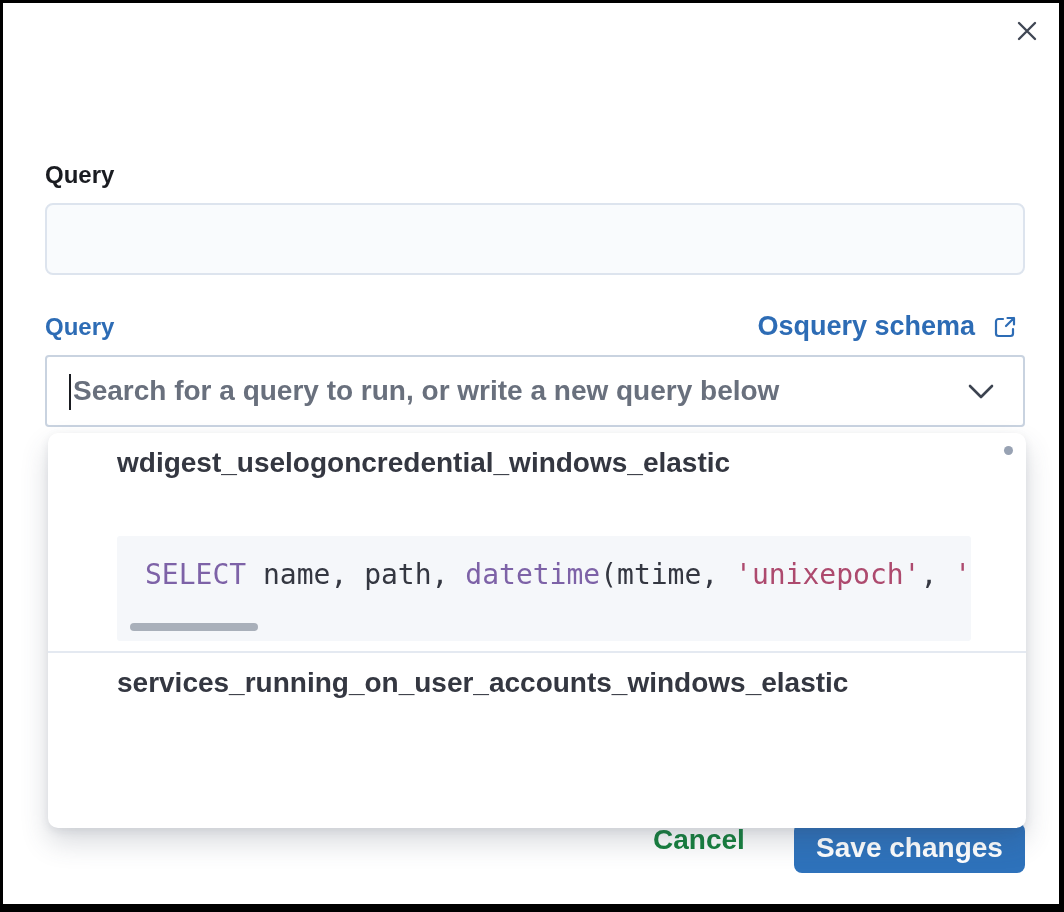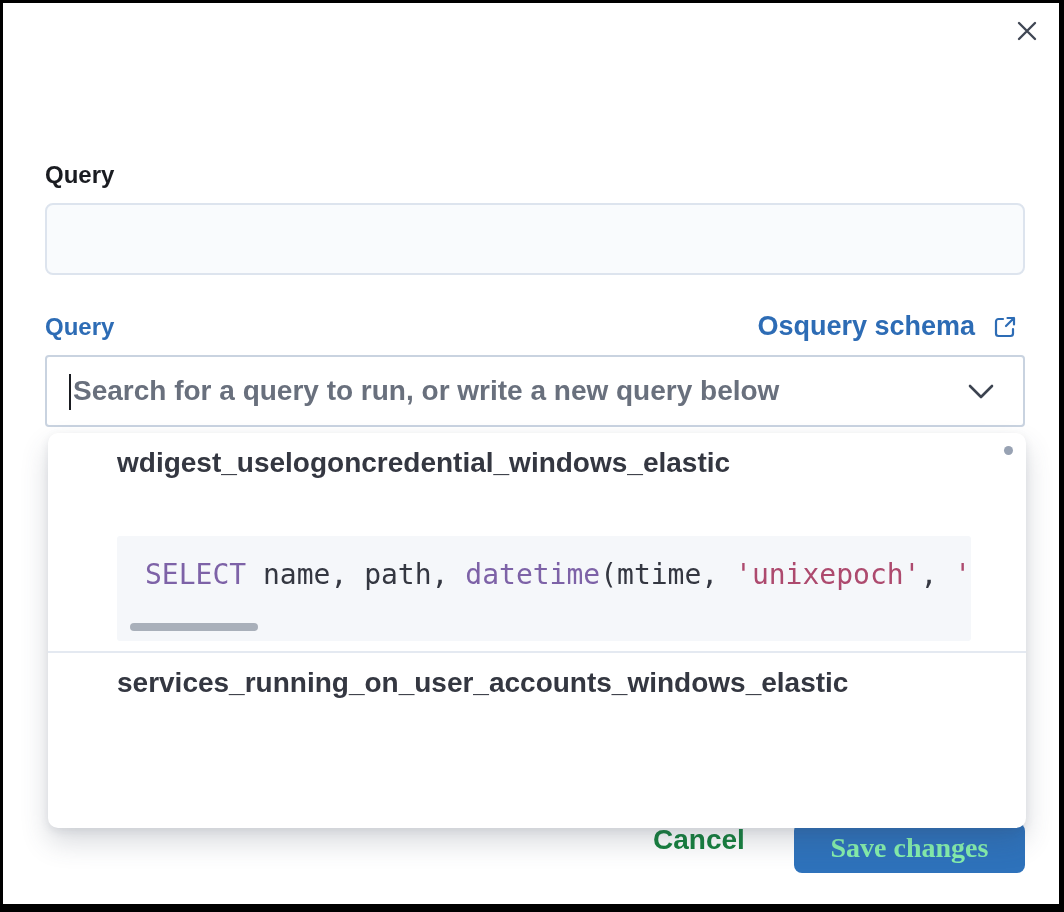--- a/index.html
+++ b/index.html
@@ -60,22 +60,22 @@
   .tok-plain   { color:#343741; }
   .hscroll-thumb { position:absolute; left:13px; bottom:10px; width:128px; height:8px;
     background:#a9b0ba; border-radius:4px; }
 
   .option-divider { position:absolute; left:0; top:218px; width:100%; height:2px; background:#e4e9f1; }
 
   
   .footer-cancel { position:absolute; left:648px; top:820px; width:96px; height:34px; z-index:1;
     font-size:28px; font-weight:700; color:#15803d; background:none; border:none; cursor:pointer; text-align:center; }
   .footer-save { position:absolute; left:791px; top:820px; width:231px; height:50px; z-index:1;
-    background:#2e72bb; border:none; border-radius:8px; color:#86efac; font-size:28px; font-weight:700;
-    font-family:Liberation Serif, serif; cursor:pointer; }
+    background:#2e72bb; border:none; border-radius:8px; color:#ffffff; font-size:28px; font-weight:700;
+    font-family:Liberation Sans, sans-serif; cursor:pointer; }
 
   svg { display:block; }
 </style>
 </head>
 <body>
 
 <div class="screen">
 
   <button class="close-btn">
     <span>

